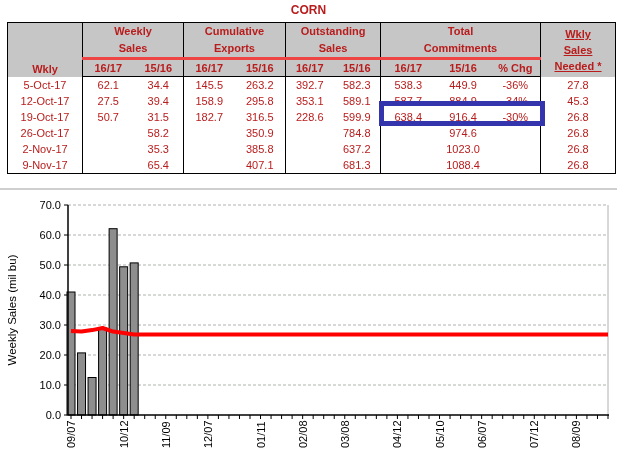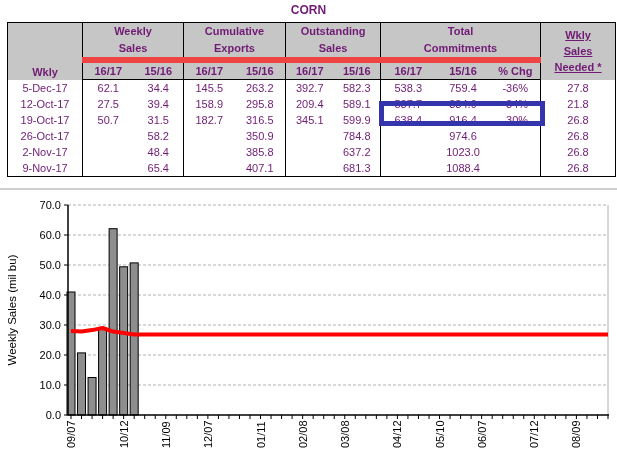--- a/index.html
+++ b/index.html
@@ -1,25 +1,25 @@
 <!DOCTYPE html>
 <html><head>
 <meta charset="utf-8">
 <style>
   html,body{margin:0;padding:0;background:#fff;}
   #stage{position:relative;width:617px;height:464px;background:#fff;overflow:hidden;
-         font-family:"Liberation Sans","DejaVu Sans",sans-serif;color:#701a75;}
+         font-family:"Liberation Sans","DejaVu Sans",sans-serif;color:#b91c1c;}
   #chart-title{position:absolute;top:3px;left:0;width:617px;text-align:center;
          font-size:12px;font-weight:bold;}
   table.corn{position:absolute;left:7px;top:22px;width:608px;border-collapse:collapse;
          table-layout:fixed;font-size:11px;}
   table.corn th, table.corn td{padding:0;margin:0;text-align:center;overflow:hidden;}
   table.corn th{background:#c6c6c6;font-weight:bold;}
   .grp{white-space:pre-line;line-height:17px;height:34px;vertical-align:middle;
-         border-bottom:6px solid #ef4444;}
+         border-bottom:3px solid #ef4444;}
   .sub{height:16px;line-height:16px;}
   .datehdr{vertical-align:bottom;line-height:16px;padding-bottom:1px;}
   .wklyhdr{white-space:pre-line;line-height:16px;vertical-align:middle;text-decoration:underline;}
   table.corn{border:1px solid #000;}
   .bl{border-left:1px solid #000;}
   table.corn td{height:16px;line-height:16px;font-size:11px;background:#fff;}
   tr.hdr2 th{border-bottom:1px solid #000;}
   #highlight-box{position:absolute;left:379px;top:101px;width:166px;height:25px;
          border:5px solid #3434ad;box-sizing:border-box;pointer-events:none;}
   #separator{position:absolute;left:0;top:188px;width:617px;height:2px;background:#cfcfcf;}
@@ -68,52 +68,52 @@
         <th class="sub">15/16</th>
         <th class="sub bl">16/17</th>
         <th class="sub">15/16</th>
         <th class="sub bl">16/17</th>
         <th class="sub">15/16</th>
         <th class="sub">% Chg</th>
       </tr>
     </thead>
     <tbody id="table-body">
         <tr>
-          <td>5-Dec-17</td>
+          <td>5-Oct-17</td>
           <td class="bl">62.1</td>
           <td>34.4</td>
           <td class="bl">145.5</td>
           <td>263.2</td>
           <td class="bl">392.7</td>
           <td>582.3</td>
           <td class="bl">538.3</td>
-          <td>759.4</td>
+          <td>449.9</td>
           <td>-36%</td>
           <td class="bl">27.8</td>
         </tr>
         <tr>
           <td>12-Oct-17</td>
           <td class="bl">27.5</td>
           <td>39.4</td>
           <td class="bl">158.9</td>
           <td>295.8</td>
-          <td class="bl">209.4</td>
+          <td class="bl">353.1</td>
           <td>589.1</td>
           <td class="bl">587.7</td>
           <td>884.9</td>
           <td>-34%</td>
-          <td class="bl">21.8</td>
+          <td class="bl">45.3</td>
         </tr>
         <tr>
           <td>19-Oct-17</td>
           <td class="bl">50.7</td>
           <td>31.5</td>
           <td class="bl">182.7</td>
           <td>316.5</td>
-          <td class="bl">345.1</td>
+          <td class="bl">228.6</td>
           <td>599.9</td>
           <td class="bl">638.4</td>
           <td>916.4</td>
           <td>-30%</td>
           <td class="bl">26.8</td>
         </tr>
         <tr>
           <td>26-Oct-17</td>
           <td class="bl"></td>
           <td>58.2</td>
@@ -122,21 +122,21 @@
           <td class="bl"></td>
           <td>784.8</td>
           <td class="bl"></td>
           <td>974.6</td>
           <td></td>
           <td class="bl">26.8</td>
         </tr>
         <tr>
           <td>2-Nov-17</td>
           <td class="bl"></td>
-          <td>48.4</td>
+          <td>35.3</td>
           <td class="bl"></td>
           <td>385.8</td>
           <td class="bl"></td>
           <td>637.2</td>
           <td class="bl"></td>
           <td>1023.0</td>
           <td></td>
           <td class="bl">26.8</td>
         </tr>
         <tr>

